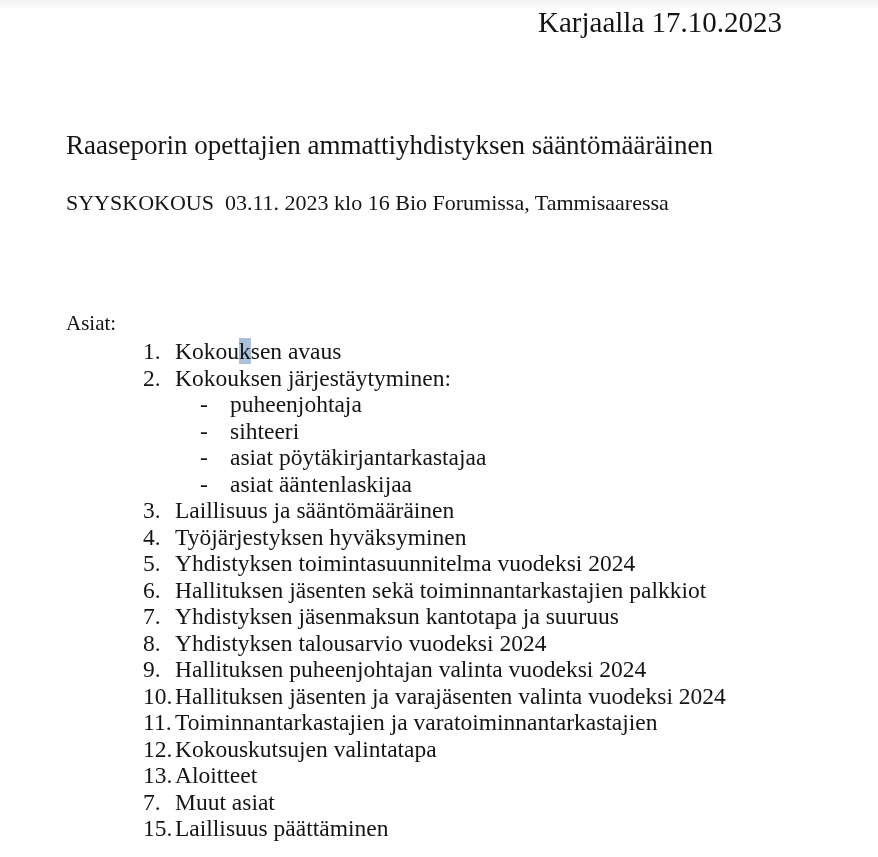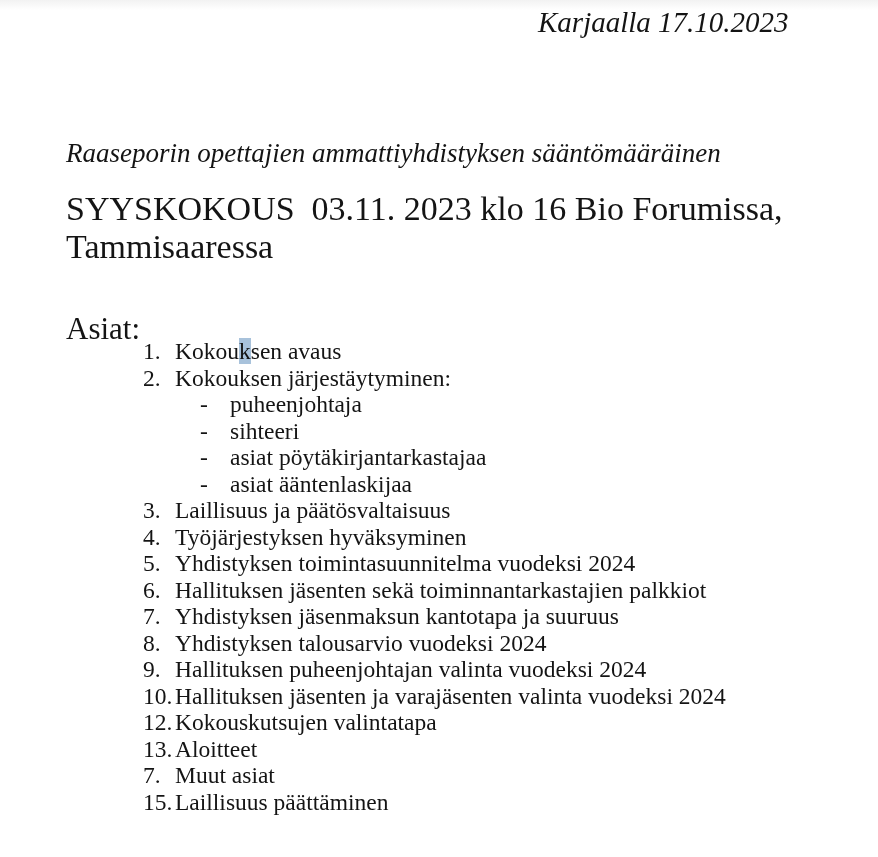--- a/index.html
+++ b/index.html
@@ -26,42 +26,40 @@
     width: 878px; height: 10px;
     background: linear-gradient(to bottom, #f2f2f2, #ffffff);
     pointer-events: none;
   }
   .date-line {
     position: absolute;
     left: 538px;
     top: 6px;
     font-size: 29px;
     white-space: nowrap;
-    font-style: italic;
   }
   .title-1 {
     position: absolute;
     left: 66px;
-    top: 138px;
+    top: 130px;
     font-size: 27px;
     white-space: pre-wrap;
-    font-style: italic;
   }
   .title-2 {
     position: absolute;
     left: 66px;
     top: 190px;
-    font-size: 34px;
+    font-size: 22px;
     white-space: pre-wrap;
   }
   .agenda-heading {
     position: absolute;
     left: 66px;
     top: 311px;
-    font-size: 31px;
+    font-size: 21px;
   }
   .agenda {
     position: absolute;
     left: 143px;
     top: 338px;
     font-size: 23.5px;
     line-height: 26.5px;
   }
   .row {
     display: flex;
@@ -123,21 +121,21 @@
       <span class="txt">asiat pöytäkirjantarkastajaa</span>
     </div>
 
     <div class="row sub">
       <span class="marker">-</span>
       <span class="txt">asiat ääntenlaskijaa</span>
     </div>
 
     <div class="row">
       <span class="num">3.</span>
-      <span class="txt">Laillisuus ja päätösvaltaisuus</span>
+      <span class="txt">Laillisuus ja sääntömääräinen</span>
     </div>
 
     <div class="row">
       <span class="num">4.</span>
       <span class="txt">Työjärjestyksen hyväksyminen</span>
     </div>
 
     <div class="row">
       <span class="num">5.</span>
       <span class="txt">Yhdistyksen toimintasuunnitelma vuodeksi 2024</span>
@@ -161,20 +159,24 @@
     <div class="row">
       <span class="num">9.</span>
       <span class="txt">Hallituksen puheenjohtajan valinta vuodeksi 2024</span>
     </div>
 
     <div class="row">
       <span class="num">10.</span>
       <span class="txt">Hallituksen jäsenten ja varajäsenten valinta vuodeksi 2024</span>
     </div>
 
+    <div class="row">
+      <span class="num">11.</span>
+      <span class="txt">Toiminnantarkastajien ja varatoiminnantarkastajien</span>
+    </div>
 
     <div class="row">
       <span class="num">12.</span>
       <span class="txt">Kokouskutsujen valintatapa</span>
     </div>
 
     <div class="row">
       <span class="num">13.</span>
       <span class="txt">Aloitteet</span>
     </div>

